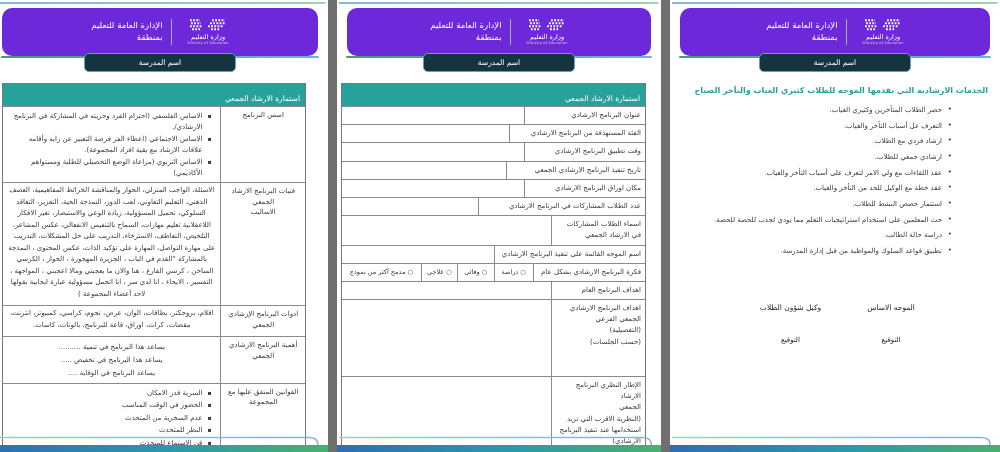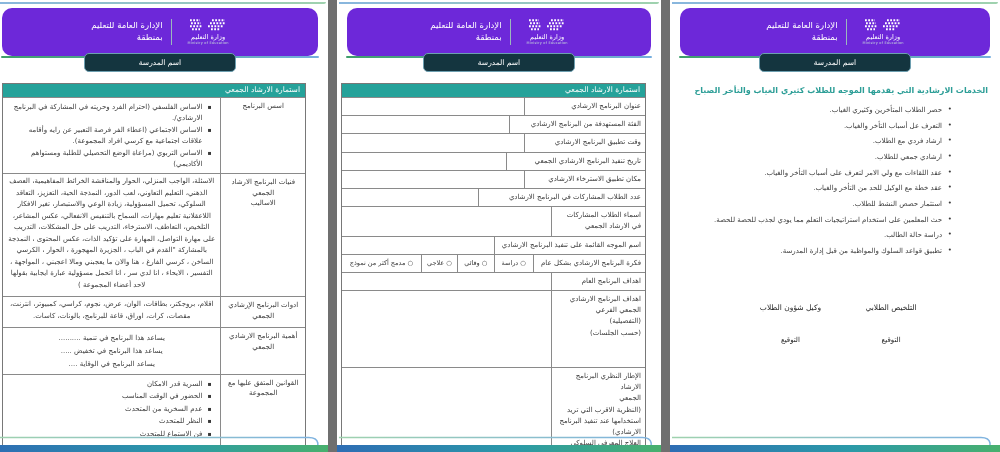--- a/index.html
+++ b/index.html
@@ -33,21 +33,21 @@
 
   
   .tab{width:150px;height:17px;margin:-5px auto 0 auto;background:#14353f;
     border:1px solid #6d9fb0;border-radius:5px;color:#ffffff;font-size:7.5px;
     display:flex;align-items:center;justify-content:center;position:relative;z-index:2;}
 
   
   .tbl{border:1px solid #787878;direction:rtl;background:#fff;}
   .p1 .tbl{margin:11px 22px 0 10px;}
   .p2 .tbl{margin:11px 15px 0 4px;}
-  .banner{background:#25a29a;color:#ffffff;font-size:7.5px;padding:1px 5px 3px 5px;text-align:right;}
+  .banner{background:#25a29a;color:#ffffff;font-size:7.5px;padding:10px 5px 3px 5px;text-align:right;}
   .trow{display:flex;border-top:1px solid #8a8a8a;font-size:7px;color:#3a3a3a;}
   .lbl{border-left:1px solid #8a8a8a;padding:3px 4px;box-sizing:border-box;}
   .val{flex:1;padding:2px 5px;box-sizing:border-box;}
 
   
   .p1 .lbl{width:28%;text-align:center;white-space:pre-line;line-height:1.5;}
   .h64{min-height:64px;} .h122{min-height:122px;} .h30{min-height:30px;}
   .h36{min-height:36px;} .h72{min-height:72px;}
   .blts{margin:2px 0;padding:0 4px 0 2px;list-style:none;}
   .blts li{position:relative;padding-right:9px;margin:2px 0;text-align:right;line-height:1.5;}
@@ -130,21 +130,21 @@
     <div class="tab">اسم المدرسة</div>
 
     <div class="tbl">
       <div class="banner">استمارة الارشاد الجمعي</div>
       <div class="trow h64">
         <div class="lbl">اسس البرنامج</div>
         <div class="val">
           <ul class="blts">
 
               <li>الاساس الفلسفي (احترام الفرد وحريته في المشاركة في البرنامج الارشادي/.</li>
-              <li>الاساس الاجتماعي (اعطاء الفر فرصة التعبير عن رايه وأقامه علاقات اجتماعية مع كرسي افراد المجموعة).</li>
+              <li>الاساس الاجتماعي (اعطاء الفر فرصة التعبير عن رايه وأقامه علاقات الارشاد مع بقية افراد المجموعة).</li>
               <li>الاساس التربوي (مراعاة الوضع التحصيلي للطلبة ومستواهم الأكاديمي)</li>
             </ul>
         </div>
       </div>
       <div class="trow h122">
         <div class="lbl">فنيات البرنامج الارشاد الجمعي
 الاساليب</div>
         <div class="val cellc">الاسئلة، الواجب المنزلي، الحوار والمناقشة الخرائط المفاهيمية، العصف الذهني، التعليم التعاوني، لعب الدور، النمذجة الحية، التعزيز، التعاقد السلوكي، تحميل المسؤولية، زيادة الوعي والاستبصار، تغير الافكار اللاعقلانية تعليم مهارات، السماح بالتنفيس الانفعالي، عكس المشاعر، التلخيص، التعاطف، الاسترخاء، التدريب على حل المشكلات، التدريب على مهارة التواصل، المهارة على تؤكيد الذات، عكس المحتوى ، النمذجة بالمشاركة "القدم في الباب ، الجزيرة المهجورة ، الحوار ، الكرسي الساخن ، كرسي الفارغ ، هنا والان ما يعجبني ومالا اعجبني ، المواجهة ، التفسير ، الايحاء ، انا لدي سر ، انا اتحمل مسؤولية عبارة ايجابية بقولها لاحد أعضاء المجموعة )</div>
       </div>
       <div class="trow h30">
@@ -221,21 +221,21 @@
       </div>
       <div class="trow h11">
         <div class="lbl lw40">وقت تطبيق البرنامج الارشادي</div>
         <div class="val"></div>
       </div>
       <div class="trow h12">
         <div class="lbl lw46">تاريخ تنفيذ البرنامج الارشادي الجمعي</div>
         <div class="val"></div>
       </div>
       <div class="trow h12">
-        <div class="lbl lw40">مكان تطبيق الاسترخاء الارشادي</div>
+        <div class="lbl lw40">مكان اوراق البرنامج الارشادي</div>
         <div class="val"></div>
       </div>
       <div class="trow h12">
         <div class="lbl lw55">عدد الطلاب المشاركات في البرنامج الارشادي</div>
         <div class="val"></div>
       </div>
       <div class="trow h24">
         <div class="lbl lw31">اسماء الطلاب المشاركات في الارشاد الجمعي</div>
         <div class="val"></div>
       </div>
@@ -333,21 +333,21 @@
         <li>عقد اللقاءات مع ولي الامر لتعرف على أسباب التأخر والغياب.</li>
         <li>عقد خطة مع الوكيل للحد من التأخر والغياب.</li>
         <li>استثمار حصص النشط للطلاب.</li>
         <li>حث المعلمين على استخدام استراتيجيات التعلم مما يودي لجذب للحصة للحصة.</li>
         <li>دراسة حالة الطالب.</li>
         <li>تطبيق قواعد السلوك والمواظبة من قبل إدارة المدرسة.</li>
       </ul>
 
     <div class="sig">
       <div class="sigcol s1">
-        <div>التلخيص الطلابي</div>
+        <div>الموجه الاساس</div>
         <div class="sgn">التوقيع</div>
       </div>
       <div class="sigcol s2">
         <div>وكيل شؤون الطلاب</div>
         <div class="sgn">التوقيع</div>
       </div>
     </div>
 
     <div class="footer">
       <svg viewBox="0 0 330 18" preserveAspectRatio="none">

